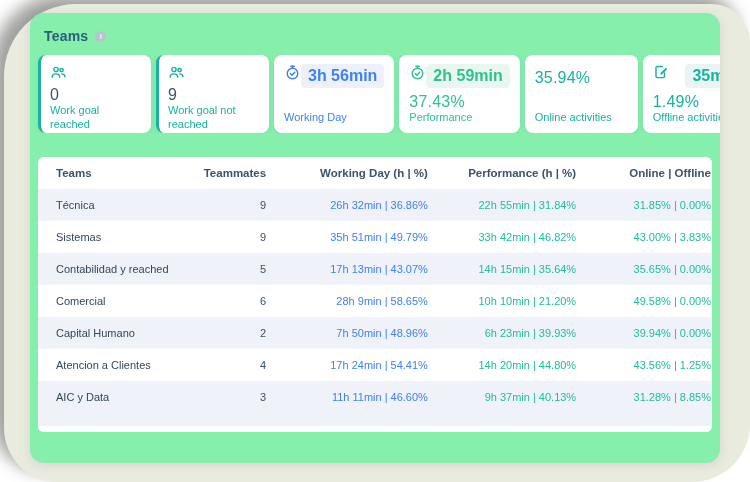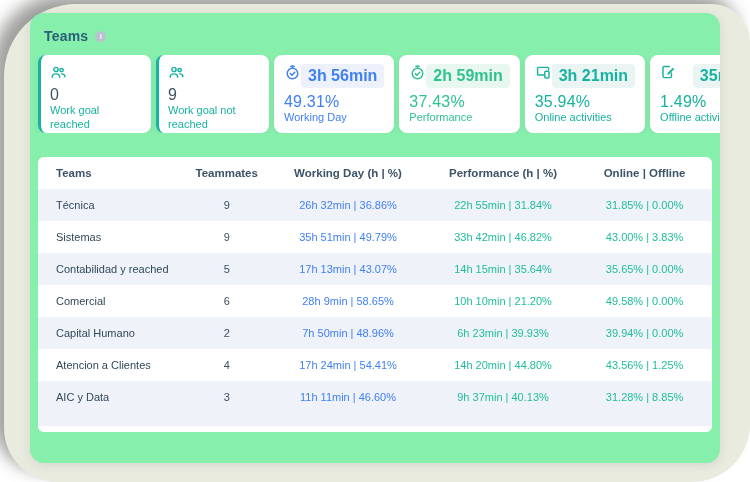--- a/index.html
+++ b/index.html
@@ -34,21 +34,21 @@
   .c-dark{color:#40535f;}
   .badge-blue{background:#edf1fb;color:#3f80f5;}
   .badge-green{background:#e9f7f1;color:#2ec28e;}
   .badge-teal{background:#eaf5f3;color:#17b2a0;}
   
   .table-wrap{margin:24px 8px 0 8px;background:#ffffff;border-radius:6px;overflow:hidden;}
   table{width:100%;border-collapse:collapse;table-layout:fixed;}
   th{height:30px;font-size:11.5px;font-weight:bold;color:#3d5368;}
   td{height:30px;font-size:11px;vertical-align:middle;}
   th.left,td.left{text-align:left;padding-left:18px;}
-  th.ctr,td.ctr{text-align:center;}
+  th.ctr,td.ctr{text-align:right;}
   tbody tr:nth-child(odd){background:#f0f2f9;}
   td.team{color:#31485a;}
   td.mates{color:#3a4f63;}
   td.wd{color:#3f80f5;}
   td.perf,td.onoff{color:#1fbd9c;}
   .partial-stripe{height:13px;background:#f0f2f9;}
   .bottom-white{height:6px;background:#ffffff;}
   svg{display:block;}
 </style>
 </head>
@@ -101,50 +101,40 @@
           <span class="card-icon c-blue">
             <svg width="17" height="17" viewBox="0 0 20 20" fill="none" stroke="currentColor" stroke-width="1.7" stroke-linecap="round" stroke-linejoin="round">
               <circle cx="10" cy="11.2" r="6.2"></circle>
                 <path d="M8 2.6h4"></path>
                 <path d="M10 2.6v2.2"></path>
                 <path d="M7.4 11.3l1.9 1.9 3.4-3.6"></path>
             </svg>
           </span>
           <span class="badge badge-blue">3h 56min</span>
         </div>
-        <div class="card-value c-blue">49.31%</div>
         <div class="card-label c-blue">Working Day</div>
       </div>
 
       <div class="card">
         <div class="card-top">
           <span class="card-icon c-green">
             <svg width="17" height="17" viewBox="0 0 20 20" fill="none" stroke="currentColor" stroke-width="1.7" stroke-linecap="round" stroke-linejoin="round">
               <circle cx="10" cy="11.2" r="6.2"></circle>
                 <path d="M8 2.6h4"></path>
                 <path d="M10 2.6v2.2"></path>
                 <path d="M7.4 11.3l1.9 1.9 3.4-3.6"></path>
             </svg>
           </span>
           <span class="badge badge-green">2h 59min</span>
         </div>
         <div class="card-value c-green">37.43%</div>
         <div class="card-label c-green">Performance</div>
       </div>
 
       <div class="card">
-        <div class="card-top">
-          <span class="card-icon c-teal">
-            <svg width="17" height="17" viewBox="0 0 20 20" fill="none" stroke="currentColor" stroke-width="1.7" stroke-linecap="round" stroke-linejoin="round">
-              <path d="M14 13H4a1 1 0 0 1-1-1V5a1 1 0 0 1 1-1h11a1 1 0 0 1 1 1v2"></path>
-              <rect x="11.5" y="8.5" width="5" height="8" rx="1.1" fill="#ffffff"></rect>
-            </svg>
-          </span>
-          <span class="badge badge-teal">3h 21min</span>
-        </div>
         <div class="card-value c-teal">35.94%</div>
         <div class="card-label c-teal">Online activities</div>
       </div>
 
       <div class="card">
         <div class="card-top">
           <span class="card-icon c-teal">
             <svg width="17" height="17" viewBox="0 0 20 20" fill="none" stroke="currentColor" stroke-width="1.7" stroke-linecap="round" stroke-linejoin="round">
               <path d="M13.5 10.5v4a1.5 1.5 0 0 1-1.5 1.5H5a1.5 1.5 0 0 1-1.5-1.5v-10A1.5 1.5 0 0 1 5 3h6"></path>
               <path d="M10.8 12l6-6-1.7-1.7-6 6-.6 2.3z" fill="currentColor" stroke="none"></path>

